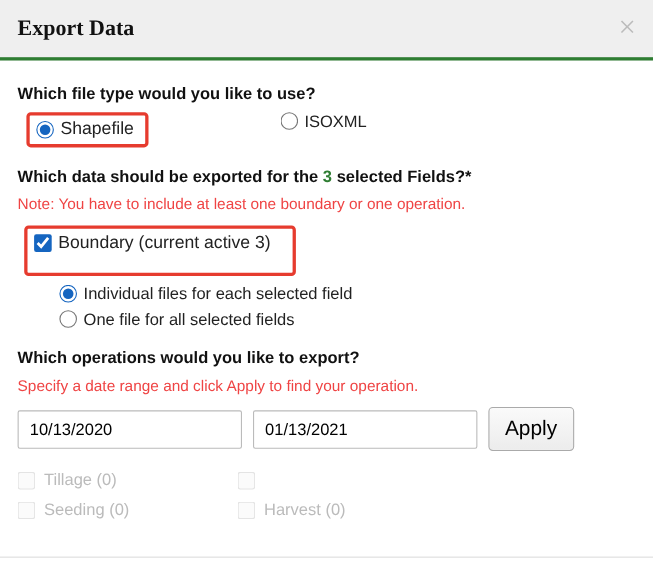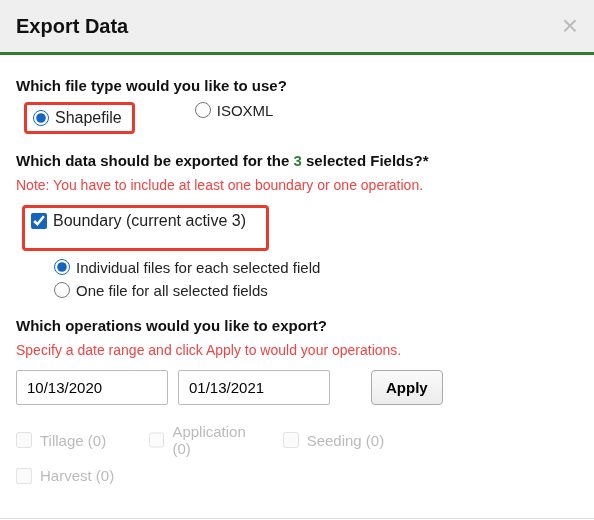--- a/index.html
+++ b/index.html
@@ -9,20 +9,21 @@
     background: #fff;
     color: #222;
   }
   .header {
     background: #efefef;
     padding: 12px 16px;
     display: flex;
     align-items: center;
     justify-content: space-between;
     border-bottom: 3px solid #2e7d32;
+    font-family: Liberation Serif, serif;
   }
   .header h1 {
     font-size: 20px;
     font-weight: 700;
     color: #111;
   }
   .close-icon {
     font-size: 28px;
     color: #bbb;
     cursor: pointer;
@@ -46,21 +47,21 @@
   .green { color: #2e7d32; font-weight: 700; }
   .radio-row, .cb-row {
     display: flex;
     align-items: flex-start;
     gap: 6px;
     margin-bottom: 6px;
     font-size: 15px;
   }
   .radio-group-top {
     display: flex;
-    gap: 60px;
+    gap: 120px;
     margin-bottom: 18px;
     padding-left: 8px;
   }
   .highlight {
     border: 3px solid #e63b2e;
     border-radius: 4px;
     display: inline-flex;
     align-items: center;
     padding: 4px 10px 4px 6px;
     gap: 6px;
@@ -84,39 +85,38 @@
     margin-bottom: 4px;
   }
   .section-block { margin-bottom: 18px; }
   .date-row {
     display: flex;
     gap: 10px;
     align-items: center;
     margin-bottom: 18px;
   }
   .date-input {
-    width: 152px;
+    width: 204px;
     padding: 8px 10px;
     font-size: 15px;
     border: 1px solid #bbb;
     border-radius: 2px;
   }
   .apply-btn {
     padding: 8px 14px;
-    font-size: 15px;
-    font-weight: 700;
+    font-size: 19px;
+    font-weight: 400;
     border: 1px solid #aaa;
     border-radius: 4px;
     background: linear-gradient(#fafafa,#ececec);
     cursor: pointer;
-    margin-left: 31px;
   }
   .ops-grid {
     display: grid;
-    grid-template-columns: 1fr 1fr 1fr;
+    grid-template-columns: 1fr 1fr;
     gap: 10px 20px;
     max-width: 380px;
   }
   .op-item {
     display: flex;
     align-items: center;
     gap: 8px;
     color: #bbb;
     font-size: 15px;
   }
@@ -202,36 +202,35 @@
       </label>
       <label class="radio-row">
         <input type="radio" name="boundopt" style="">
         <span>One file for all selected fields</span>
       </label>
     </div>
   </div>
 
   <div class="section-block">
     <div class="section-title">Which operations would you like to export?</div>
-    <div class="section-note">Specify a date range and click Apply to would your operations.</div>
+    <div class="section-note">Specify a date range and click Apply to find your operation.</div>
 
     <div class="date-row">
       <input class="date-input" type="text" value="10/13/2020" style="">
       <input class="date-input" type="text" value="01/13/2021" style="">
       <button class="apply-btn">Apply</button>
     </div>
 
     <div class="ops-grid">
       <label class="op-item">
         <input type="checkbox" disabled="" style="">
         <span>Tillage (0)</span>
       </label>
       <label class="op-item">
         <input type="checkbox" disabled="" style="">
-        <span>Application (0)</span>
       </label>
       <label class="op-item">
         <input type="checkbox" disabled="" style="">
         <span>Seeding (0)</span>
       </label>
       <label class="op-item">
         <input type="checkbox" disabled="" style="">
         <span>Harvest (0)</span>
       </label>
     </div>

